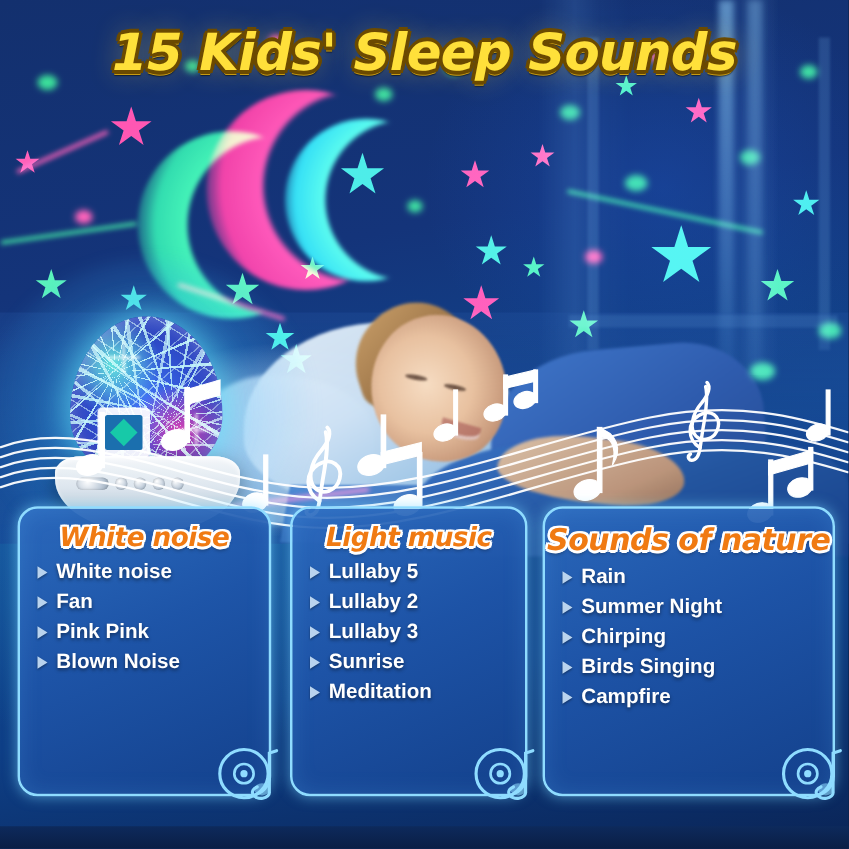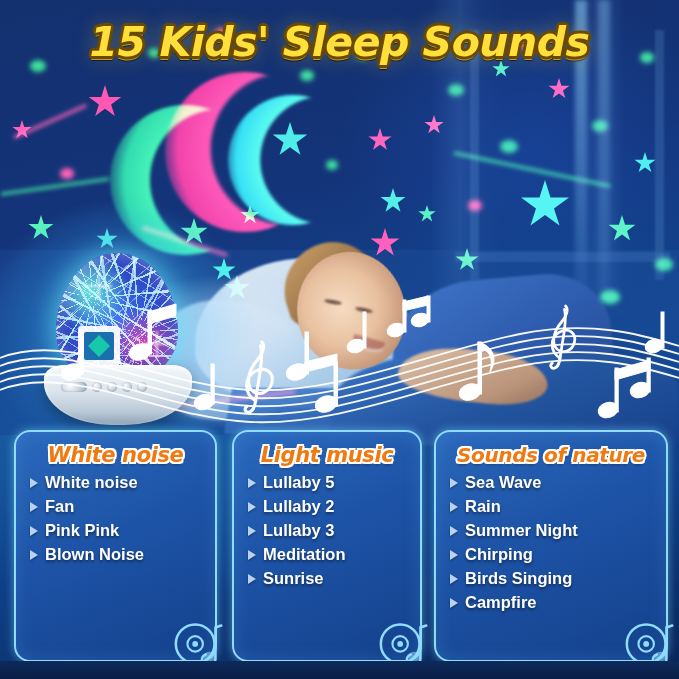--- a/index.html
+++ b/index.html
@@ -209,21 +209,21 @@
     font-family: "DejaVu Sans", "Liberation Sans", sans-serif;
     text-shadow:
       -2px -2px 0 #6b4a00, 2px -2px 0 #6b4a00, -2px 2px 0 #6b4a00, 2px 2px 0 #6b4a00,
       -3px 0 0 #6b4a00, 3px 0 0 #6b4a00, 0 -3px 0 #6b4a00, 0 3px 0 #6b4a00,
       0 4px 0 #c79a11, 0 5px 1px rgba(0,0,0,.55), 0 0 22px rgba(255,225,70,.45);
     white-space: nowrap;
   }
 
   
   .boxes {
-    position: absolute; left: 0; top: 430px; width: 562px; height: 235px; padding-left: 40px;
+    position: absolute; left: 0; top: 405px; width: 562px; height: 235px; padding-left: 40px;
   }
   .box {
     position: absolute; top: 0; height: 232px;
     border: 2px solid #8fdcff;
     border-radius: 16px;
     background: linear-gradient(155deg, rgba(44,106,190,.92) 0%, rgba(30,84,168,.94) 45%, rgba(20,66,142,.95) 100%);
     box-shadow: 0 0 10px rgba(120,215,255,.55), inset 0 0 18px rgba(100,190,255,.18);
     overflow: visible;
     box-sizing: border-box;
   }
@@ -249,21 +249,21 @@
     font-style: italic;
     color: #f07a12;
     font-family: "DejaVu Sans", "Liberation Sans", sans-serif;
     letter-spacing: -0.4px;
     text-shadow:
       -1.6px -1.6px 0 #fff, 1.6px -1.6px 0 #fff, -1.6px 1.6px 0 #fff, 1.6px 1.6px 0 #fff,
       -2px 0 0 #fff, 2px 0 0 #fff, 0 -2px 0 #fff, 0 2px 0 #fff,
       0 3px 3px rgba(0,0,0,.35);
     white-space: nowrap;
   }
-  .box.b3 .box-head { font-size: 20px; }
+  .box.b3 .box-head { font-size: 24px; }
 
   .item-list { list-style: none; margin: 0; padding: 0 0 0 14px; }
   .item {
     display: flex; align-items: center; gap: 7px;
     margin: 0 0 5px 0;
     color: #ffffff;
     font-size: 16.5px;
     font-weight: 700;
     font-family: "Liberation Sans", sans-serif;
     text-shadow: 0 2px 3px rgba(0,0,0,.45);
@@ -504,43 +504,39 @@
         <li class="item">
           <span class="bullet"></span>
           <span>Lullaby 2</span>
         </li>
         <li class="item">
           <span class="bullet"></span>
           <span>Lullaby 3</span>
         </li>
         <li class="item">
           <span class="bullet"></span>
+          <span>Sunrise</span>
+        </li>
+        <li class="item">
+          <span class="bullet"></span>
           <span>Meditation</span>
-        </li>
-        <li class="item">
-          <span class="bullet"></span>
-          <span>Sunrise</span>
         </li>
       </ul>
       <svg class="disc-icon" viewBox="0 0 60 60">
         <circle cx="25" cy="33" r="20" fill="none" stroke="#8fdcff" stroke-width="2.6"></circle>
         <circle cx="25" cy="33" r="8" fill="none" stroke="#8fdcff" stroke-width="2.2"></circle>
         <circle cx="25" cy="33" r="3" fill="#8fdcff"></circle>
         <path d="M36,44 a7,5 0 1,0 10,4 L46,16 L52,14" fill="none" stroke="#8fdcff" stroke-width="2.6" stroke-linecap="round"></path>
         <ellipse cx="40" cy="46" rx="6.5" ry="5" fill="#8fdcff" opacity="0.55"></ellipse>
       </svg>
     </div>
 
     <div class="box b3">
       <div class="box-head">Sounds of nature</div>
       <ul class="item-list">
-        <li class="item">
-          <span class="bullet"></span>
-          <span>Sea Wave</span>
-        </li>
         <li class="item">
           <span class="bullet"></span>
           <span>Rain</span>
         </li>
         <li class="item">
           <span class="bullet"></span>
           <span>Summer Night</span>
         </li>
         <li class="item">
           <span class="bullet"></span>

